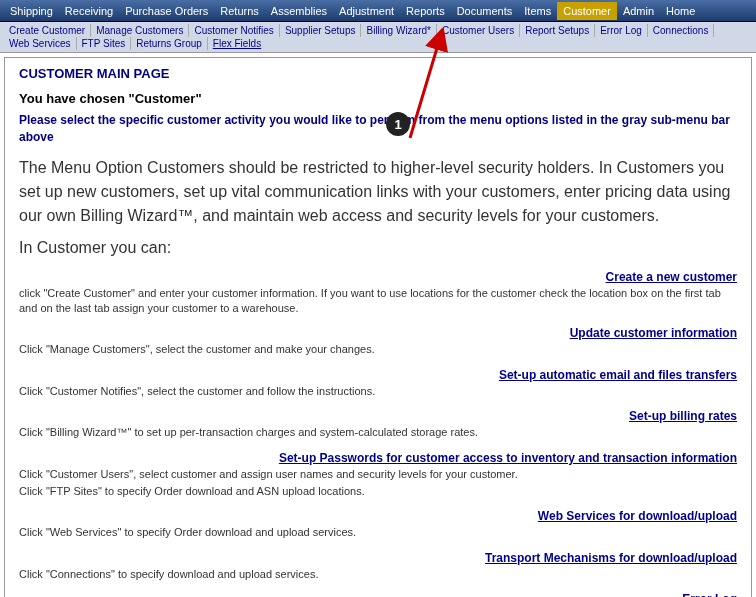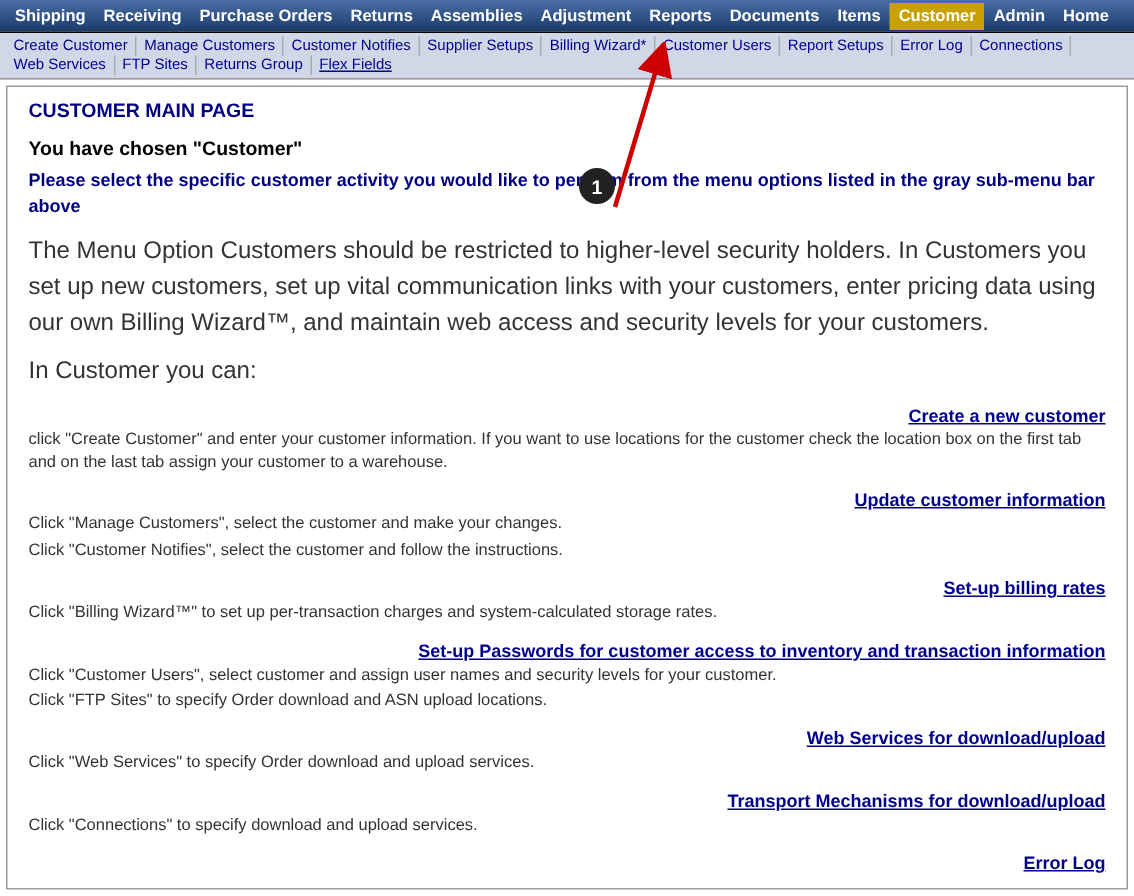--- a/index.html
+++ b/index.html
@@ -10,21 +10,21 @@
       background: linear-gradient(to bottom, #4a6fa5, #1a3a6b);
       display: flex;
       align-items: center;
       padding: 0 4px;
       height: 22px;
       border-bottom: 1px solid #000;
     }
     .nav-item {
       color: #fff;
       font-size: 11px;
-      font-weight: bold;
+      font-weight: normal;
       padding: 3px 6px;
       cursor: pointer;
       white-space: nowrap;
     }
     .nav-item:hover, .nav-item.active {
       background: #c8a000;
       color: #fff;
     }
     .nav-item.active {
       background: #c8a000;
@@ -184,20 +184,21 @@
 
     <div class="description-text">The Menu Option Customers should be restricted to higher-level security holders. In Customers you set up new customers, set up vital communication links with your customers, enter pricing data using our own Billing Wizard™, and maintain web access and security levels for your customers.</div>
 
     <div class="description-text">In Customer you can:</div>
 
     <div id="sections-container">
         <a class="section-link" href="#">Create a new customer</a>
         <div class="section-desc">click "Create Customer" and enter your customer information. If you want to use locations for the customer check the location box on the first tab and on the last tab assign your customer to a warehouse.</div>
         <a class="section-link" href="#">Update customer information</a>
         <div class="section-desc">Click "Manage Customers", select the customer and make your changes.</div>
+        <a class="section-link" href="#">Set-up automatic email and files transfers</a>
         <div class="section-desc">Click "Customer Notifies", select the customer and follow the instructions.</div>
         <a class="section-link" href="#">Set-up billing rates</a>
         <div class="section-desc">Click "Billing Wizard™" to set up per-transaction charges and system-calculated storage rates.</div>
         <a class="section-link" href="#">Set-up Passwords for customer access to inventory and transaction information</a>
         <div class="section-desc">Click "Customer Users", select customer and assign user names and security levels for your customer.</div>
         <div class="section-desc">Click "FTP Sites" to specify Order download and ASN upload locations.</div>
         <a class="section-link" href="#">Web Services for download/upload</a>
         <div class="section-desc">Click "Web Services" to specify Order download and upload services.</div>
         <a class="section-link" href="#">Transport Mechanisms for download/upload</a>
         <div class="section-desc">Click "Connections" to specify download and upload services.</div>

